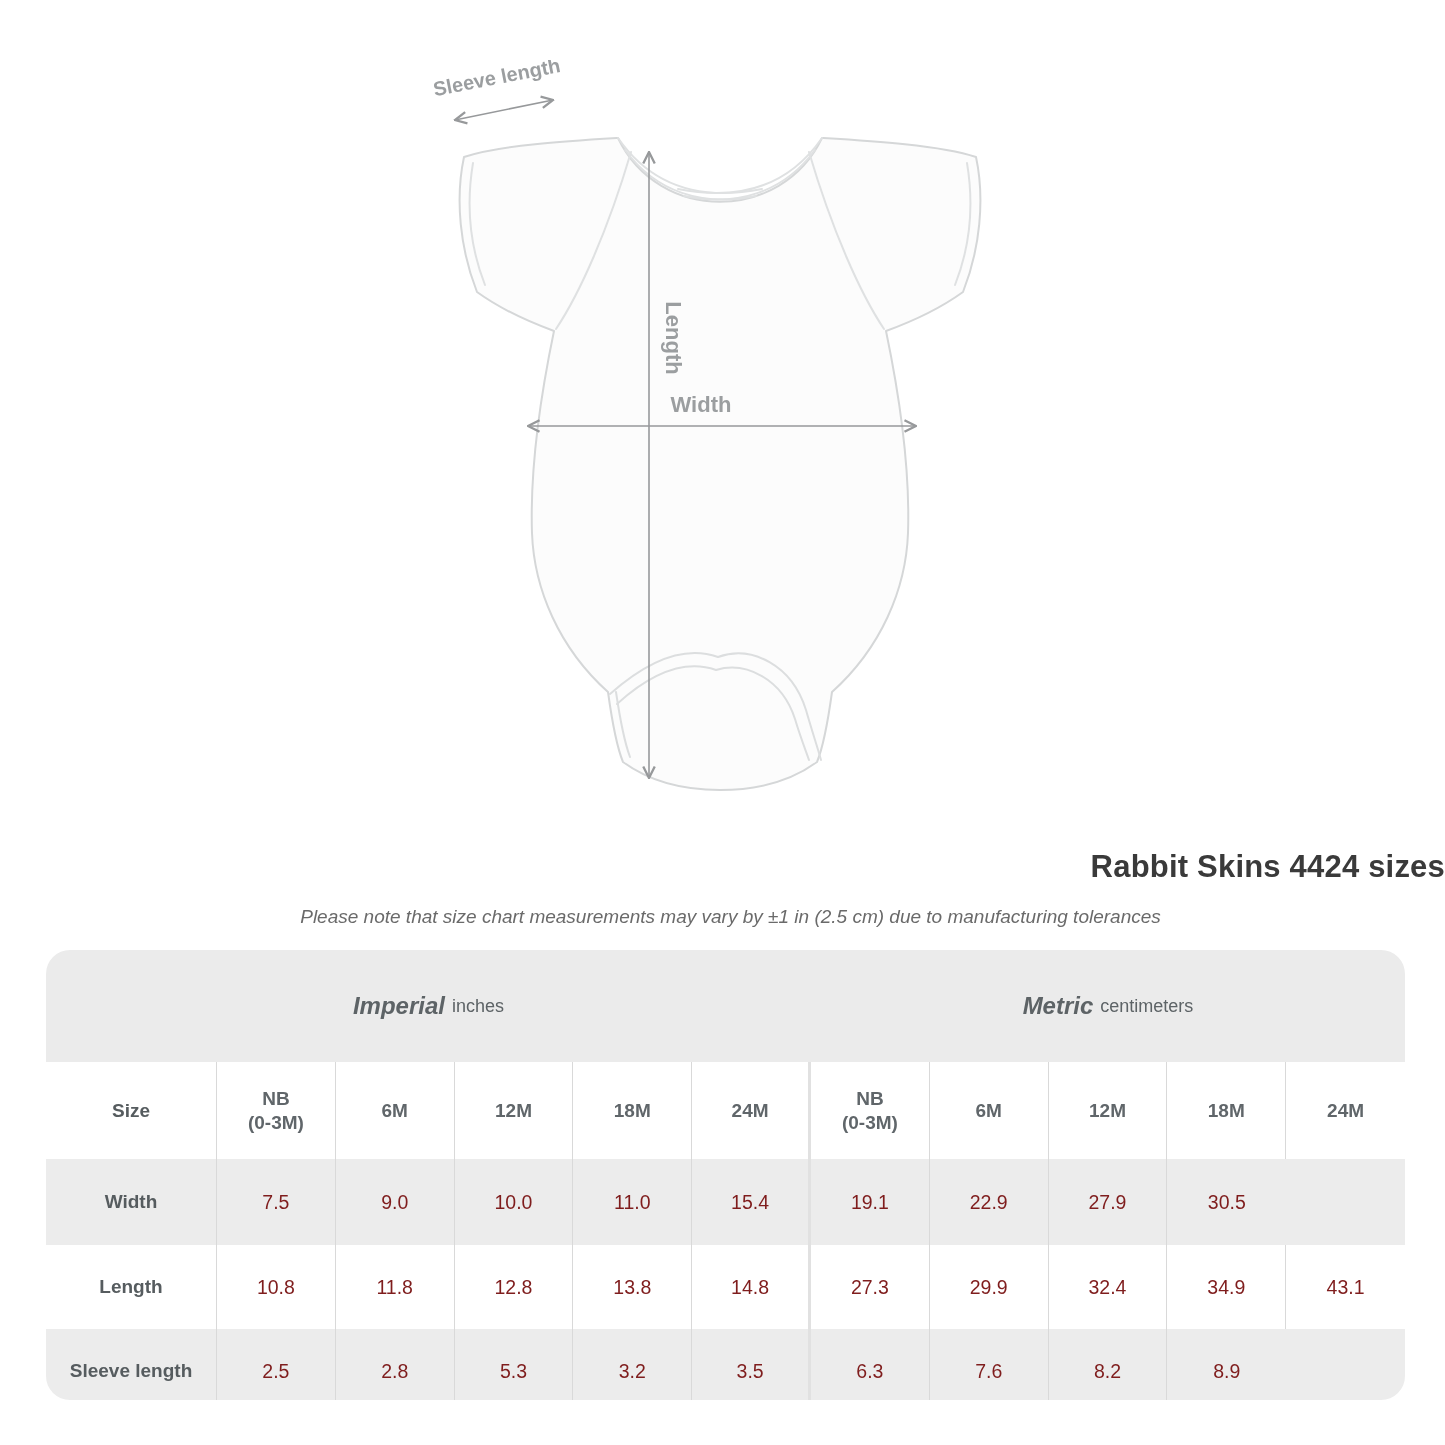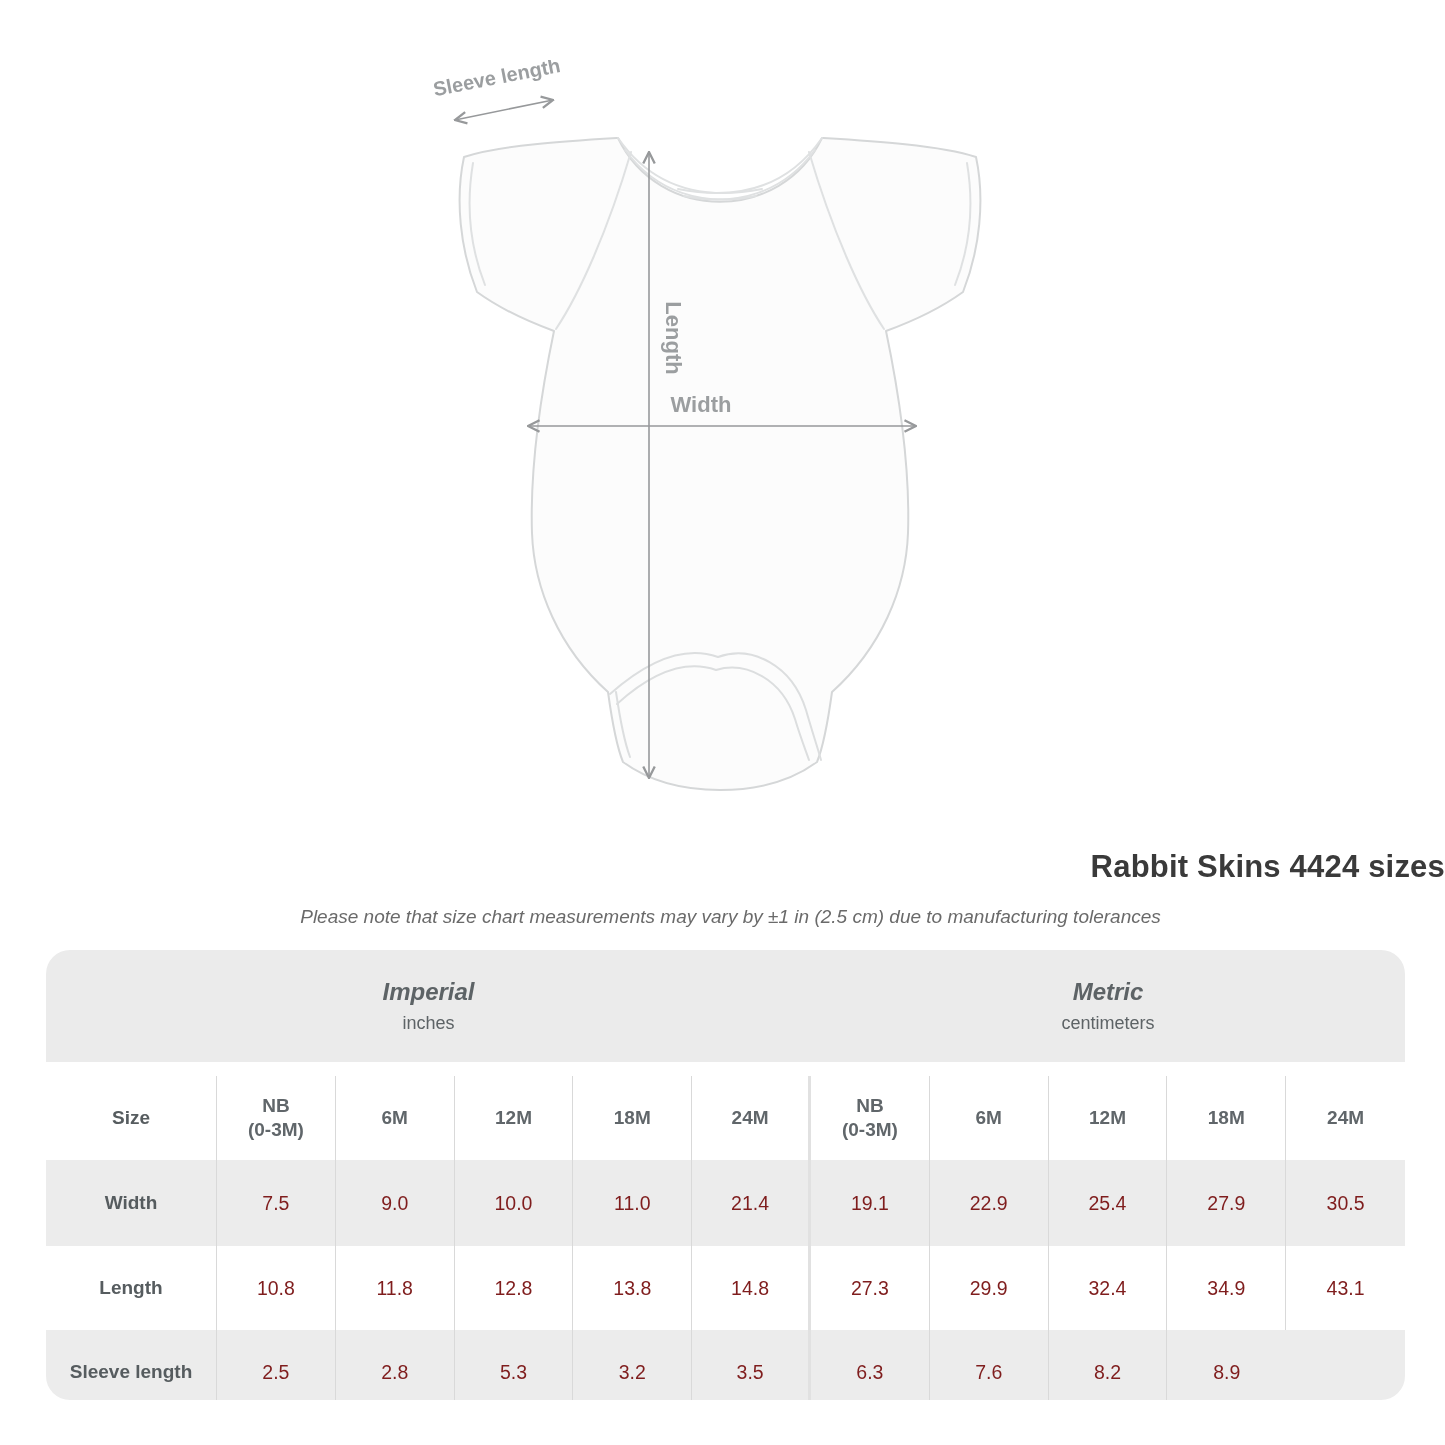--- a/index.html
+++ b/index.html
@@ -22,27 +22,27 @@
   .chart-note{
     position:absolute;left:0;top:898px;width:100%;margin:8px;text-align:center;
     font-size:19px;font-style:italic;color:#6a6a6a;
   }
   
   .size-table{
     position:absolute;left:46px;top:950px;width:1359px;height:450px;
     border-radius:24px;overflow:hidden;background:#ffffff;
   }
   .unit-band{display:flex;height:112px;background:#ebebeb;}
-  .unit-half{display:flex;flex-direction:column;justify-content:center;align-items:center;gap:7px;}
+  .unit-half{display:flex;flex-direction:row;justify-content:center;align-items:center;gap:7px;}
   .unit-half.imp{width:765px;}
   .unit-half.met{width:594px;}
   .unit-label{font-size:24px;font-weight:bold;font-style:italic;color:#5d6366;}
   .unit-sub{font-size:18px;color:#5d6366;}
   .trow{display:grid;grid-template-columns:171px repeat(10,1fr);}
-  .trow.rh{height:84px;background:#ffffff;margin-top:14px;}
+  .trow.rh{height:97px;background:#ffffff;}
   .trow.r1{height:86px;background:#ececec;}
   .trow.r2{height:84px;background:#ffffff;}
   .trow.r3{height:84px;background:#ececec;}
   .trow>div{
     display:flex;align-items:center;justify-content:center;text-align:center;
     border-right:1px solid #d9d9d9;white-space:pre-line;line-height:1.25;
   }
   .trow>div:last-child{border-right:none;}
   .trow>div:nth-child(6){border-right:3px solid #e1e1e1;}
   .lab{font-size:19px;font-weight:bold;color:#565c5f;}
@@ -143,24 +143,23 @@
       <div class="ch">18M</div>
       <div class="ch">24M</div>
     </div>
 
     <div class="trow r1">
       <div class="lab">Width</div>
       <div class="cv">7.5</div>
       <div class="cv">9.0</div>
       <div class="cv">10.0</div>
       <div class="cv">11.0</div>
-      <div class="cv">21.4</div>
+      <div class="cv">15.4</div>
       <div class="cv">19.1</div>
       <div class="cv">22.9</div>
-      <div class="cv">25.4</div>
       <div class="cv">27.9</div>
       <div class="cv">30.5</div>
     </div>
 
     <div class="trow r2">
       <div class="lab">Length</div>
       <div class="cv">10.8</div>
       <div class="cv">11.8</div>
       <div class="cv">12.8</div>
       <div class="cv">13.8</div>

